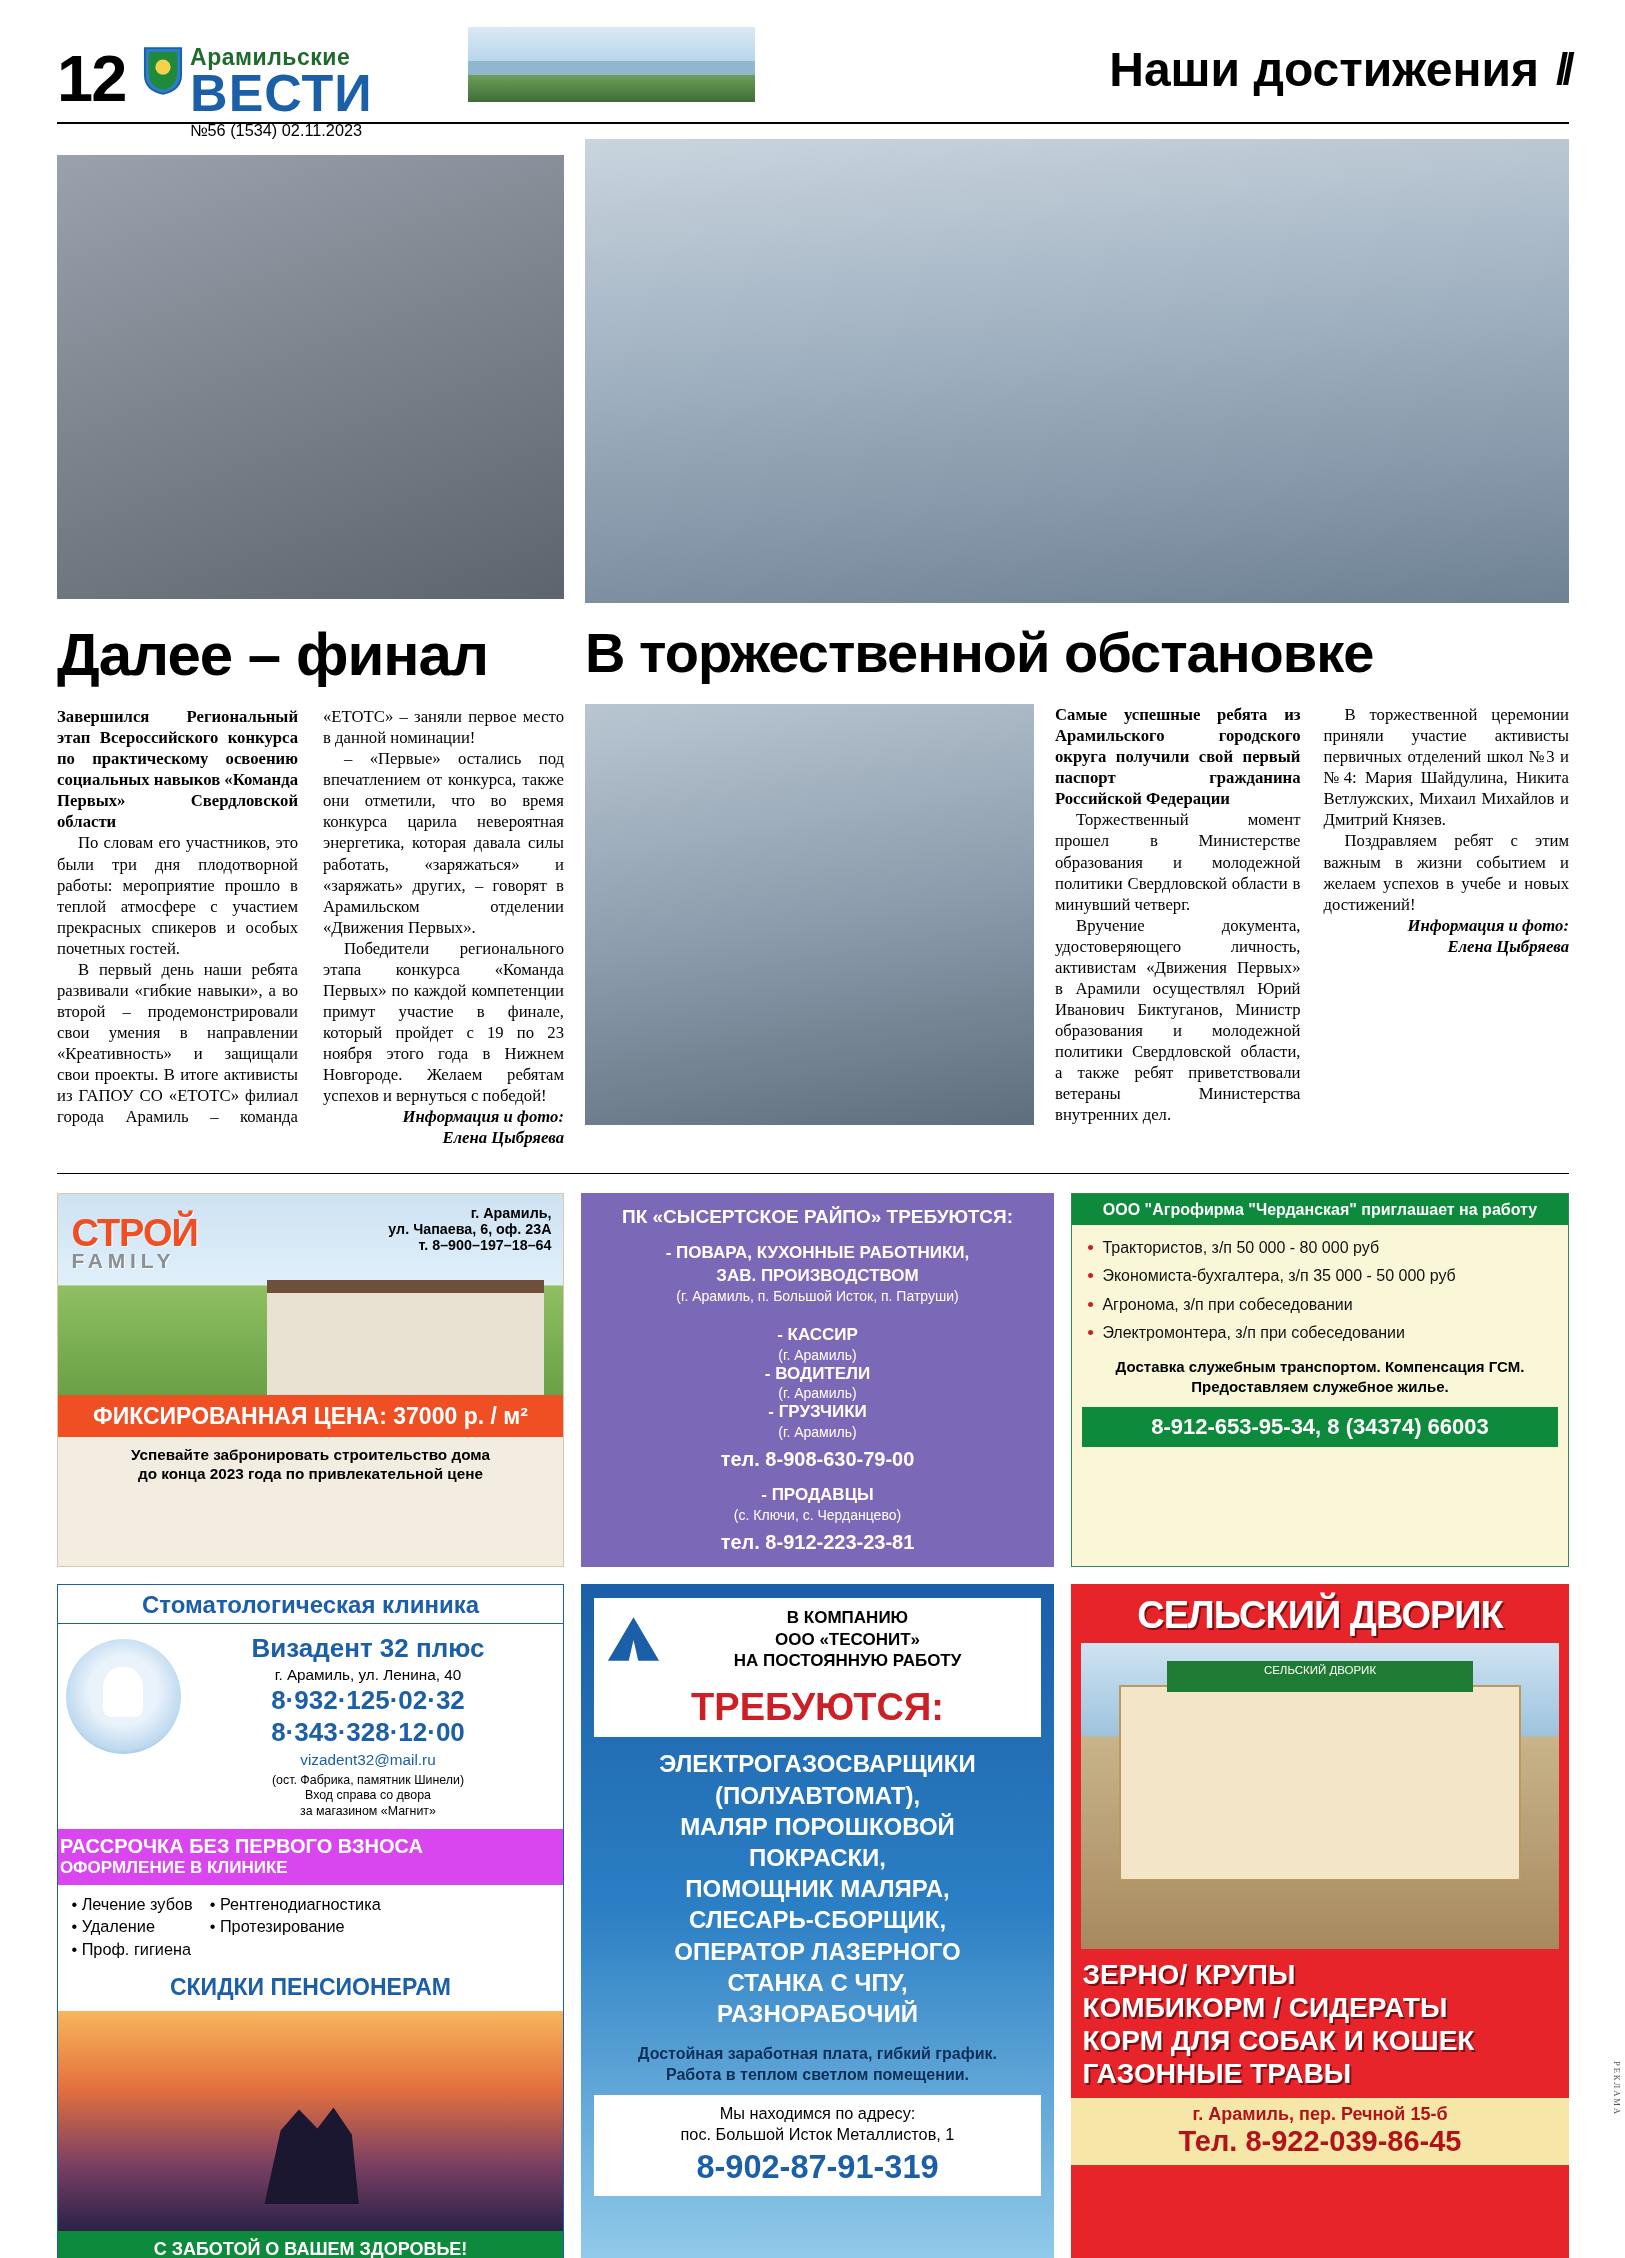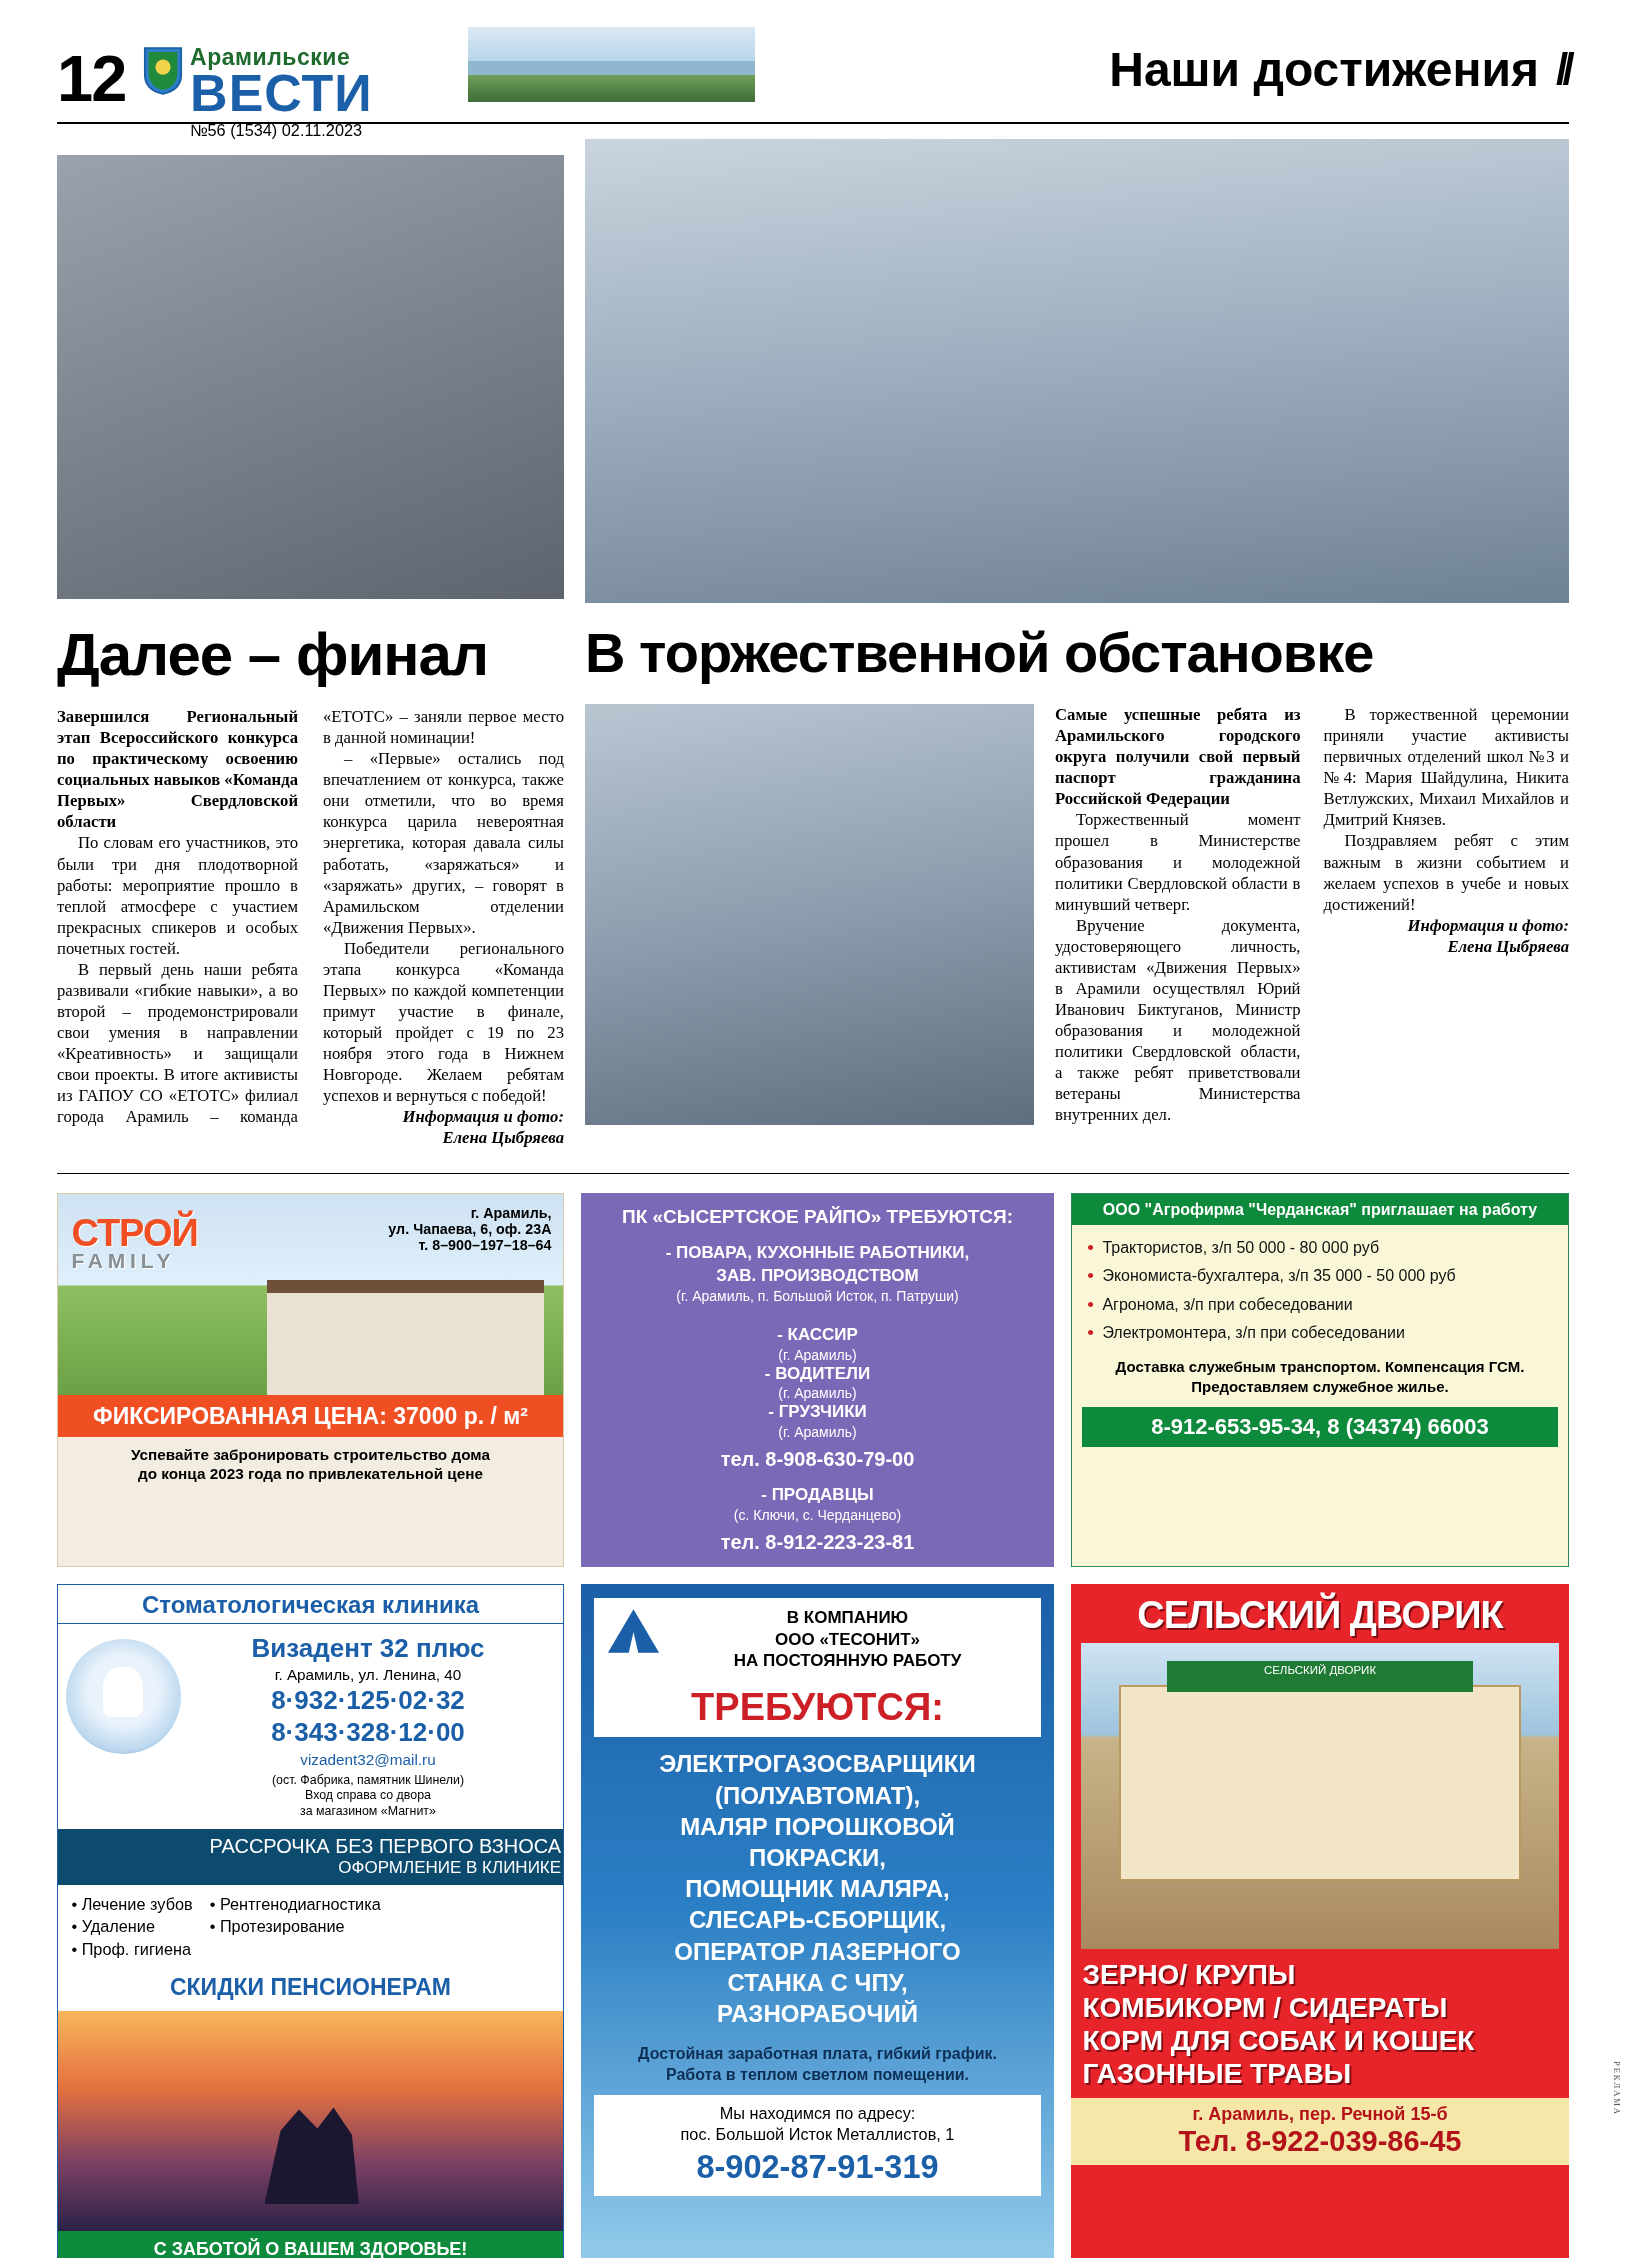--- a/index.html
+++ b/index.html
@@ -95,34 +95,34 @@
   .dent-hd { background:#fff; color:#1b5fa8; font-family:"Liberation Sans", sans-serif; font-weight:bold; font-size:24px; text-align:center; padding:5.7px 0 3.8px; border-bottom:1.9px solid #1b5fa8;}
   .dent-mid { display:flex; padding:9.6px 7.6px; }
   .dent-seal { width:115px; height:115px; border-radius:50%; background:radial-gradient(circle at 50% 45%, #eaf3fb 40%, #bcd8ef 70%, #1b5fa8 100%); position:relative; flex:none; margin-top:5.7px;}
   .dent-seal .tooth { position:absolute; left:50%; top:46%; transform:translate(-50%,-50%); width:40px; height:50px; background:#fff; border-radius:17px 17px 7.6px 7.6px / 21px 21px 9.6px 9.6px; }
   .dent-info { flex:1; text-align:center; font-family:"Liberation Sans", sans-serif; }
   .dent-name { color:#1b5fa8; font-weight:bold; font-size:26px; }
   .dent-addr { font-size:15.3px; margin-top:1.9px; }
   .dent-phone { color:#1b5fa8; font-weight:bold; font-size:26px; line-height:1.15; margin-top:1.9px;}
   .dent-mail { color:#1b5fa8; font-size:15.3px; margin-top:2.9px;}
   .dent-small { font-size:12.4px; line-height:1.25; margin-top:3.8px;}
-  .dent-band { background:#0c4a6e; color:#fff; font-family:"Liberation Sans", sans-serif; font-weight:normal; text-align:right; font-size:20px; padding:6.7px 1.9px; }
+  .dent-band { background:#d946ef; color:#fff; font-family:"Liberation Sans", sans-serif; font-weight:bold; text-align:left; font-size:20px; padding:6.7px 1.9px; }
   .dent-band span { display:block; font-size:17px; }
   .dent-list { display:flex; gap:17px; padding:9.6px 13.4px 3.8px; font-family:"Liberation Sans", sans-serif; font-size:16.3px; }
   .dent-list ul { list-style:none; margin:0; padding:0;}
   .dent-list li { margin-bottom:3.8px; }
   .dent-list li:before { content:"• "; }
   .dent-disc { color:#1b5fa8; font-family:"Liberation Sans", sans-serif; font-weight:bold; font-size:23px; text-align:center; padding:7.6px 0 9.6px; }
   .dent-photo { height:220px; background:linear-gradient(180deg,#f7b65c 0%,#e4713f 35%,#7a3f63 70%,#2b2248 100%); position:relative; }
   .dent-photo .mon { position:absolute; left:50%; bottom:27px; transform:translateX(-50%); width:115px; height:105px; background:#1c1730; clip-path:polygon(10% 100%,24% 30%,40% 10%,56% 28%,70% 8%,86% 34%,92% 100%); }
   .dent-foot { background:#0e8a3c; color:#fff; font-family:"Liberation Sans", sans-serif; font-weight:bold; text-align:center; font-size:18px; padding:7.6px 3.8px 1.9px; }
   .dent-foot2 { background:#0e8a3c; color:#fff; font-size:9.6px; text-align:center; padding:3.8px 5.7px 5.7px; font-family:"Liberation Sans", sans-serif; }
 
   .ad-teso { width:473px; background:linear-gradient(180deg,#1b5fa8 0%,#2b7fc4 45%,#9fd4ef 100%); padding:13.4px 13.4px 15.3px; font-family:"Liberation Sans", sans-serif; }
-  .teso-top { background:#fff; display:flex; align-items:flex-start; gap:5px; padding:9.6px 11.5px; }
+  .teso-top { background:#fff; display:flex; align-items:center; gap:5px; padding:9.6px 11.5px; }
   .teso-logo { width:55px; height:48px; flex:none; position:relative; }
   .teso-head { text-align:center; flex:1; font-weight:bold; font-size:17px; line-height:1.25; }
   .teso-req { background:#fff; color:#cc2026; font-weight:bold; font-size:38px; text-align:center; padding:5.7px 0 7.6px; }
   .teso-jobs { color:#fff; font-weight:bold; font-size:24px; text-align:center; line-height:1.3; padding:11.5px 3.8px 13.4px; }
   .teso-note { color:#0d2f56; font-weight:bold; font-size:16px; text-align:center; line-height:1.35; padding-bottom:9.6px;}
   .teso-box { background:#fff; text-align:center; padding:7.6px 5.7px 9.6px; }
   .teso-box .a { font-size:16.3px; line-height:1.3; }
   .teso-box .p { color:#1b5fa8; font-weight:bold; font-size:32.5px; margin-top:3.8px; }
 
   .ad-selsk { flex:1; background:#e8242b; padding:0; font-family:"Liberation Sans", sans-serif; position:relative; }

